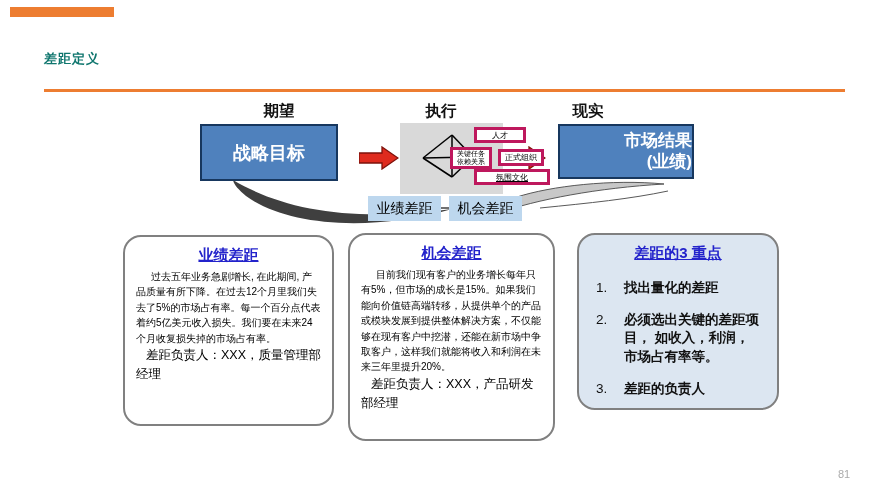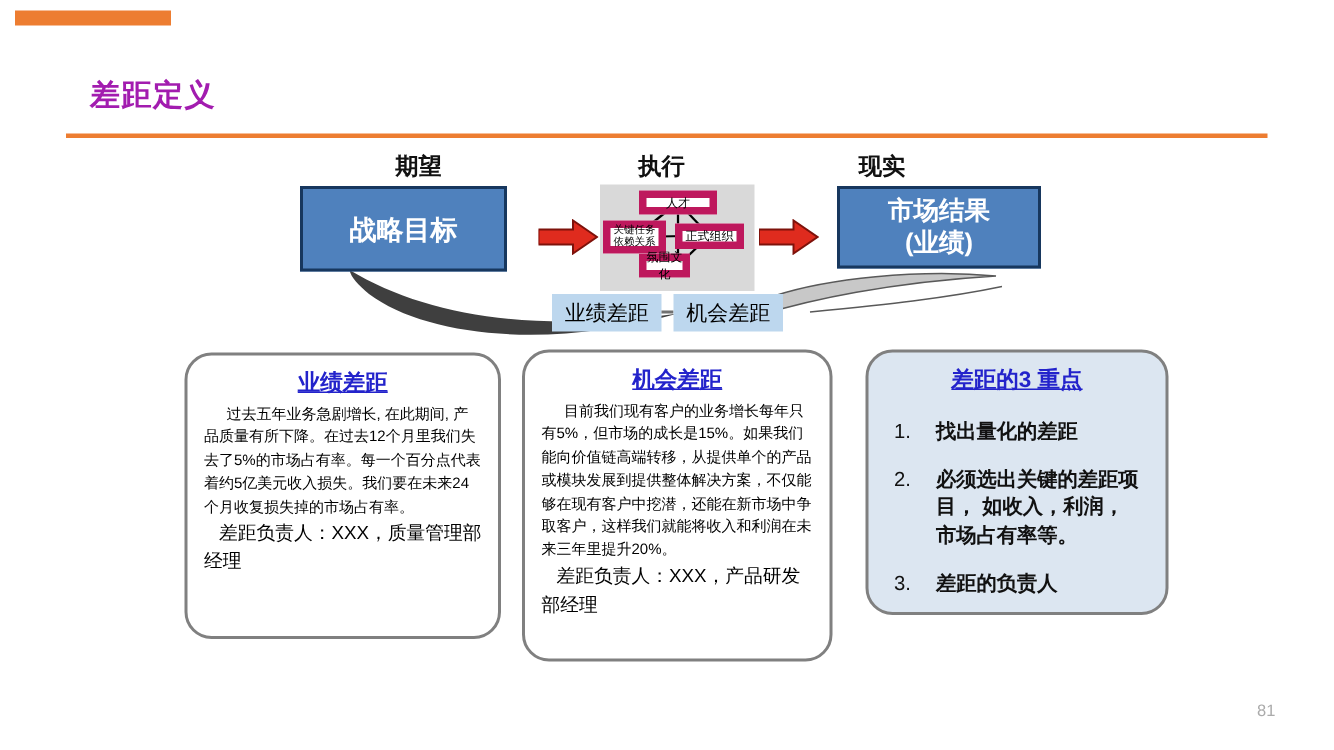--- a/index.html
+++ b/index.html
@@ -2,48 +2,48 @@
 <html><head>
 <meta charset="utf-8">
 <style>
   html,body { margin:0; padding:0; background:#ffffff; }
   #slide {
     position:relative; width:889px; height:500px; background:#ffffff;
     font-family:"Liberation Sans", sans-serif; overflow:hidden;
   }
   
   .top-accent { position:absolute; left:10px; top:7px; width:104px; height:10px; background:#ED7D31; }
-  .slide-title { position:absolute; left:60px; top:50px; font-size:20px; font-weight:bold; color:#a21caf; letter-spacing:1px; }
+  .slide-title { position:absolute; left:44px; top:50px; font-size:13px; font-weight:bold; color:#0f766e; letter-spacing:1px; }
   .title-rule { position:absolute; left:44px; top:89px; width:801px; height:3px; background:#ED7D31; }
 
   
   .col-label { position:absolute; top:101px; width:70px; text-align:center; font-size:15.5px; font-weight:bold; color:#111; }
   #col-expect { left:244px; } #col-exec { left:406px; } #col-real { left:553px; }
 
   
   .blue-box { position:absolute; background:#4F81BD; border:2px solid #17375E; color:#fff; font-weight:bold;
               display:flex; flex-direction:column; align-items:center; justify-content:center; text-align:center; box-sizing:border-box; }
   #strategy-box { left:200px; top:124px; width:138px; height:57px; font-size:18px; }
-  #market-box   { left:558px; top:124px; width:136px; height:55px; font-size:17px; line-height:1.2; }
+  #market-box   { left:558px; top:124px; width:136px; height:55px; font-size:17px; line-height:1.2;align-items:flex-end; }
 
   
   .block-arrow { position:absolute; width:40px; height:24px; }
   #arrow-left  { left:359px; top:146px; }
   #arrow-right { left:506px; top:146px; }
 
   
   #congruence { position:absolute; left:400px; top:123px; width:103px; height:71px; background:#D9D9D9; }
   #cg-lines { position:absolute; left:0; top:0; width:103px; height:71px; }
-  .cg-box { position:absolute; background:#fff; border:5px solid #be185d; box-sizing:border-box;
+  .cg-box { position:absolute; background:#fff; border:3px solid #be185d; box-sizing:border-box;
             display:flex; flex-direction:column; align-items:center; justify-content:center;
-            text-align:center; font-size:8px; color:#000; z-index:2; }
+            text-align:center; font-size:8px; color:#000; z-index:2;margin-left:48px; }
   #cg-top    { left:26px; top:4px;  width:52px; height:16px; }
   #cg-left   { left:2px;  top:24px; width:42px; height:22px; font-size:7px; line-height:1.15; }
   #cg-right  { left:50px; top:26px; width:46px; height:17px;text-align:right; }
-  #cg-bottom { left:26px; top:46px; width:34px; height:16px; }
+  #cg-bottom { left:26px; top:46px; width:76px; height:16px;text-decoration:underline; }
 
   
   #swooshes { position:absolute; left:0; top:0; width:889px; height:500px; pointer-events:none; }
 
   
   .gap-label { position:absolute; top:196px; width:73px; height:25px; background:#BDD7EE; color:#000;
                font-size:14px; display:flex; align-items:center; justify-content:center; }
   #gap-perf { left:368px; } #gap-opp { left:449px; }
   #gap-connector { position:absolute; left:441px; top:207px; width:8px; height:2px; background:#707070; }
 

